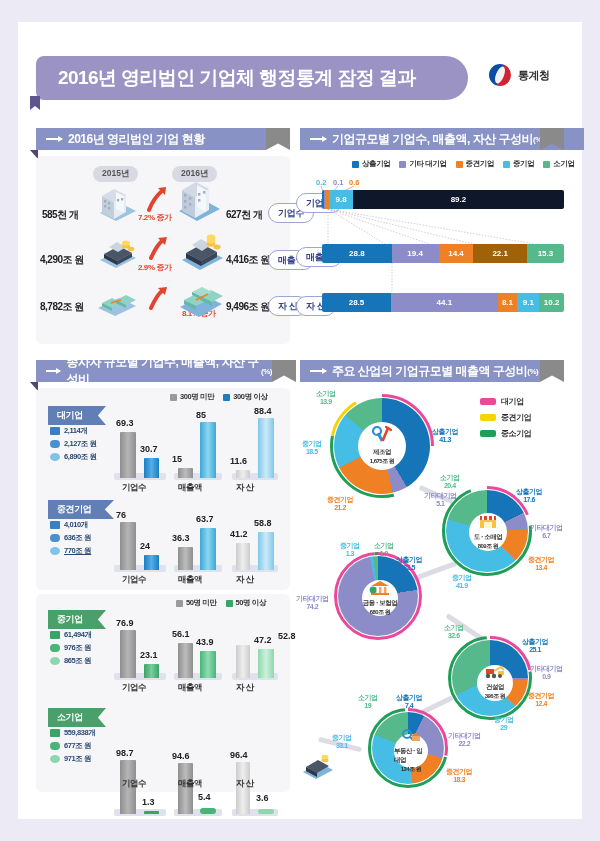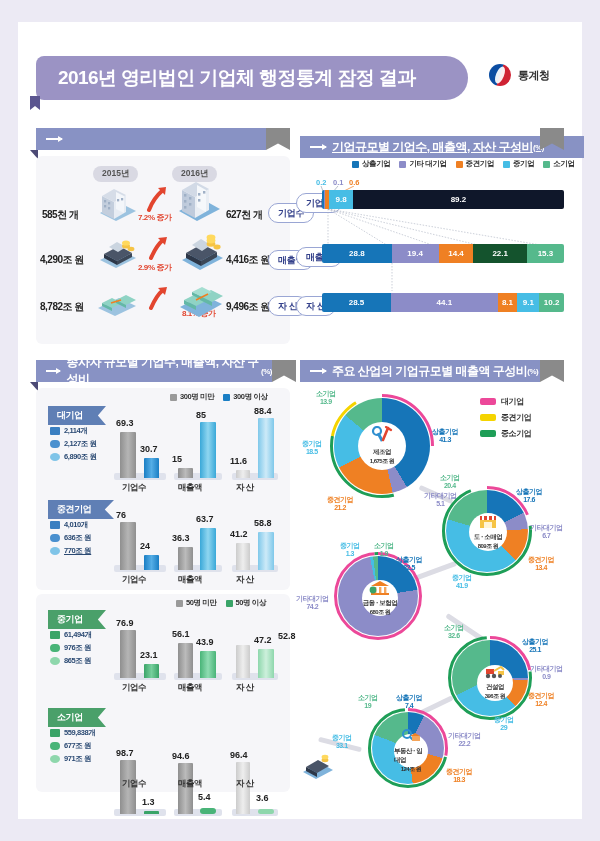--- a/index.html
+++ b/index.html
@@ -101,20 +101,21 @@
   </div>
   <div class="title-tab"></div>
   <div class="kostat">
     <span class="mark"></span>
     <span class="kn">통계청</span>
   </div>
 
   
   <div class="sec" style="left:36px; top:128px; width:230px;">
     <span class="arrow"></span>
+    <span>2016년 영리법인 기업 현황</span>
   </div>
   <div class="ribbon" style="left:266px; top:128px;"></div>
   <div class="sec-shadow" style="left:30px; top:150px;"></div>
 
   <div class="card" style="left:36px; top:156px; width:254px; height:188px;"></div>
 
   
   <div class="yearbadge" style="left:93px; top:166px;">2015년</div>
   <div class="yearbadge" style="left:172px; top:166px;">2016년</div>
 
@@ -231,21 +232,21 @@
       <polygon points="24,16 24,20 36,26 36,22" fill="#63b8a6"></polygon>
       <polygon points="16,12 26,17 36,12 26,7" fill="#a5ded1"></polygon>
       <polygon points="16,12 16,15 26,20 26,17" fill="#63b8a6"></polygon>
       <path d="M20 20 L32 14" stroke="#ef8023" stroke-width="1.8"></path>
     </svg>
   </div>
   <div class="lv" style="left:226px; top:300px;">9,496조 원</div>
   <div class="rowlabel" style="left:268px; top:296px;">자 산</div>
 
   
-  <div class="sec" style="left:300px; top:136px; width:284px;text-decoration:underline;">
+  <div class="sec" style="left:300px; top:128px; width:284px;">
     <span class="arrow"></span>
     <span>기업규모별 기업수, 매출액, 자산 구성비</span>
     <span class="pct">(%)</span>
   </div>
   <div class="ribbon" style="left:540px; top:128px;"></div>
 
   <div class="legend" style="left:352px; top:159px;">
     <span class="li">
         <span class="sw" style="background:#1675b8"></span>
         <span>상출기업</span>
@@ -295,21 +296,21 @@
       <path d="M2 0 L160 38"></path>
         <path d="M2 0 L226 38"></path>
     </g>
   </svg>
 
   <div class="rowlabel" style="left:296px; top:247px;">매출액</div>
   <div class="sbar" style="left:322px; top:244px; width:242px;">
     <span class="seg" style="width:28.8%; background:#1675b8">28.8</span>
     <span class="seg" style="width:19.4%; background:#8c8cc8">19.4</span>
     <span class="seg" style="width:14.4%; background:#ef8023">14.4</span>
-    <span class="seg" style="width:22.1%; background:#14532d">22.1</span>
+    <span class="seg" style="width:22.1%; background:#a16207">22.1</span>
     <span class="seg" style="width:15.3%; background:#55b98c">15.3</span>
   </div>
 
   <svg style="position:absolute; left:322px; top:263px;" width="242" height="30">
     <g stroke="#aab0c0" stroke-width=".6" stroke-dasharray="1.5,1.5" fill="none">
       <path d="M70 0 L70 28"></path>
       </g>
     </svg><span></span>
       <path d="M117 0 L176 28">
       <path d="M152 0 L178 28">

